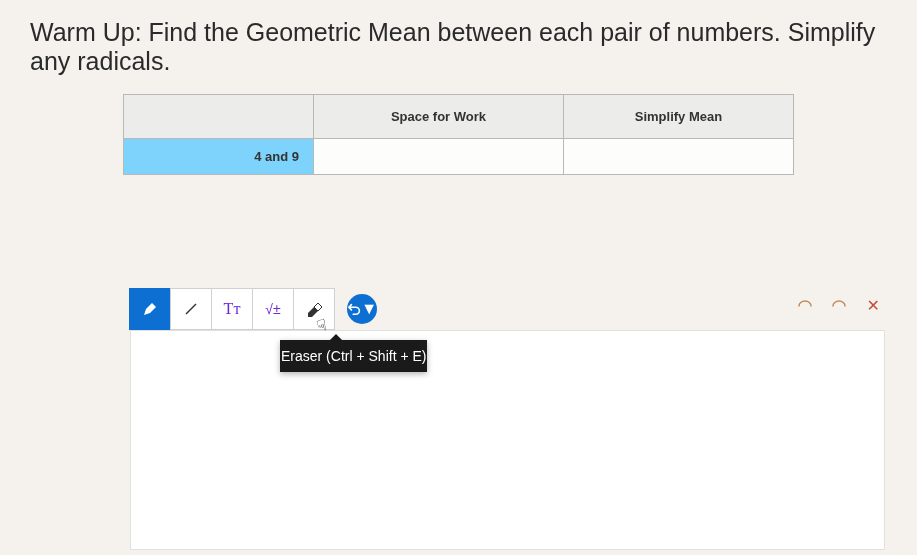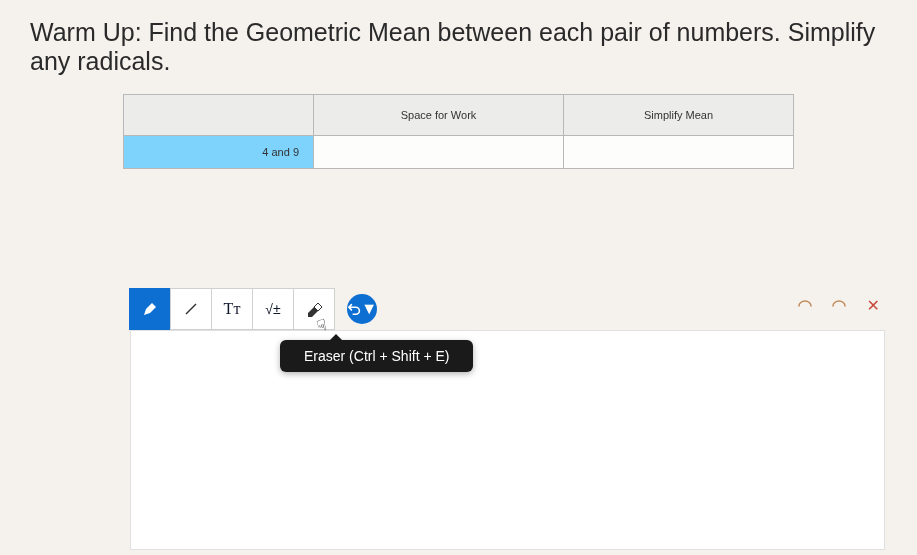--- a/index.html
+++ b/index.html
@@ -20,23 +20,23 @@
     display: flex;
     justify-content: center;
     margin-top: 8px;
   }
   table {
     border-collapse: collapse;
     background: #fdfdfc;
   }
   th, td {
     border: 1px solid #b8b8b8;
-    font-size: 11px;
+    font-size: 13px;
     color: #333;
-    font-weight: normal;
+    font-weight: bold;
     margin-top: 48px;
   }
   th {
     background: #ececea;
     text-align: center;
     padding: 14px 10px;
   }
   .col-pair { width: 190px; }
   .col-work { width: 250px; }
   .col-mean { width: 230px; }
@@ -63,21 +63,21 @@
     width: 42px;
     height: 42px;
     display: flex;
     align-items: center;
     justify-content: center;
     background: #fff;
     border: 1px solid #d0d0d0;
     margin-left: -1px;
     cursor: pointer;
     font-size: 15px;
-    color: #0f172a;
+    color: #6d28d9;
     position: relative;
   }
   .tbtn.active {
     background: #0d6fd1;
     border-color: #0d6fd1;
     color: #fff;
   }
   .undo-btn {
     background: #0d6fd1;
     border-radius: 50%;
@@ -102,22 +102,22 @@
   }
   .right-controls .close { color: #c74a3a; cursor: pointer; }
   .right-controls span { cursor: pointer; }
   .tooltip {
     position: absolute;
     left: 280px;
     top: 340px;
     background: #1a1a1a;
     color: #fff;
     font-size: 14px;
-    padding: 8px 24px;
-    border-radius: 6px;
+    padding: 8px 1px;
+    border-radius: 0;
     white-space: nowrap;
     box-shadow: 0 2px 6px rgba(0,0,0,.3);
   }
   .tooltip::before {
     content: "";
     position: absolute;
     top: -6px;
     left: 50px;
     border-left: 6px solid transparent;
     border-right: 6px solid transparent;

